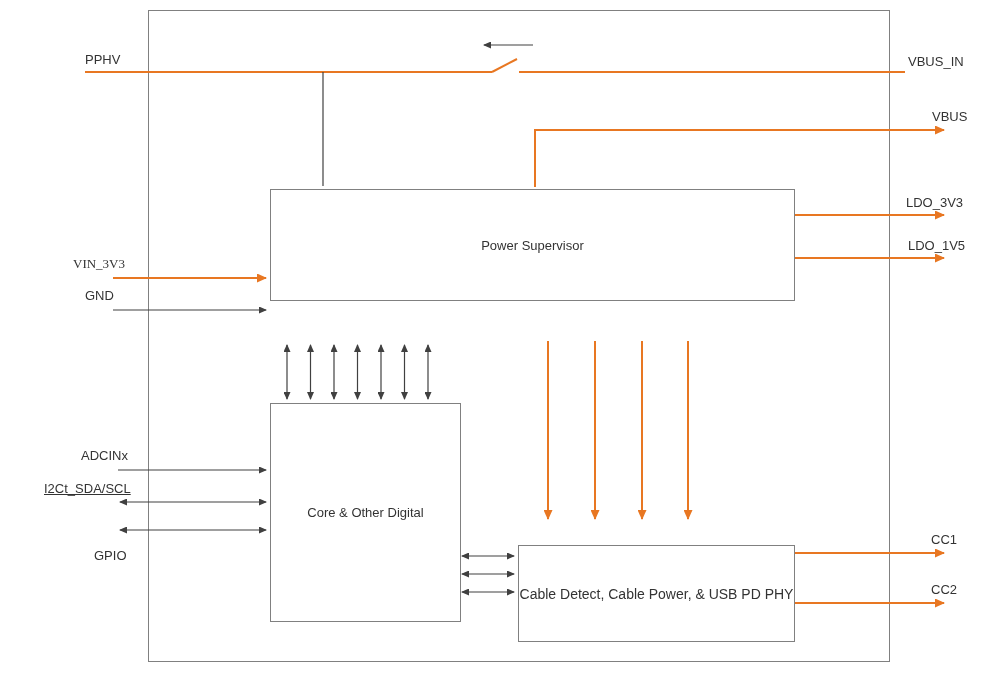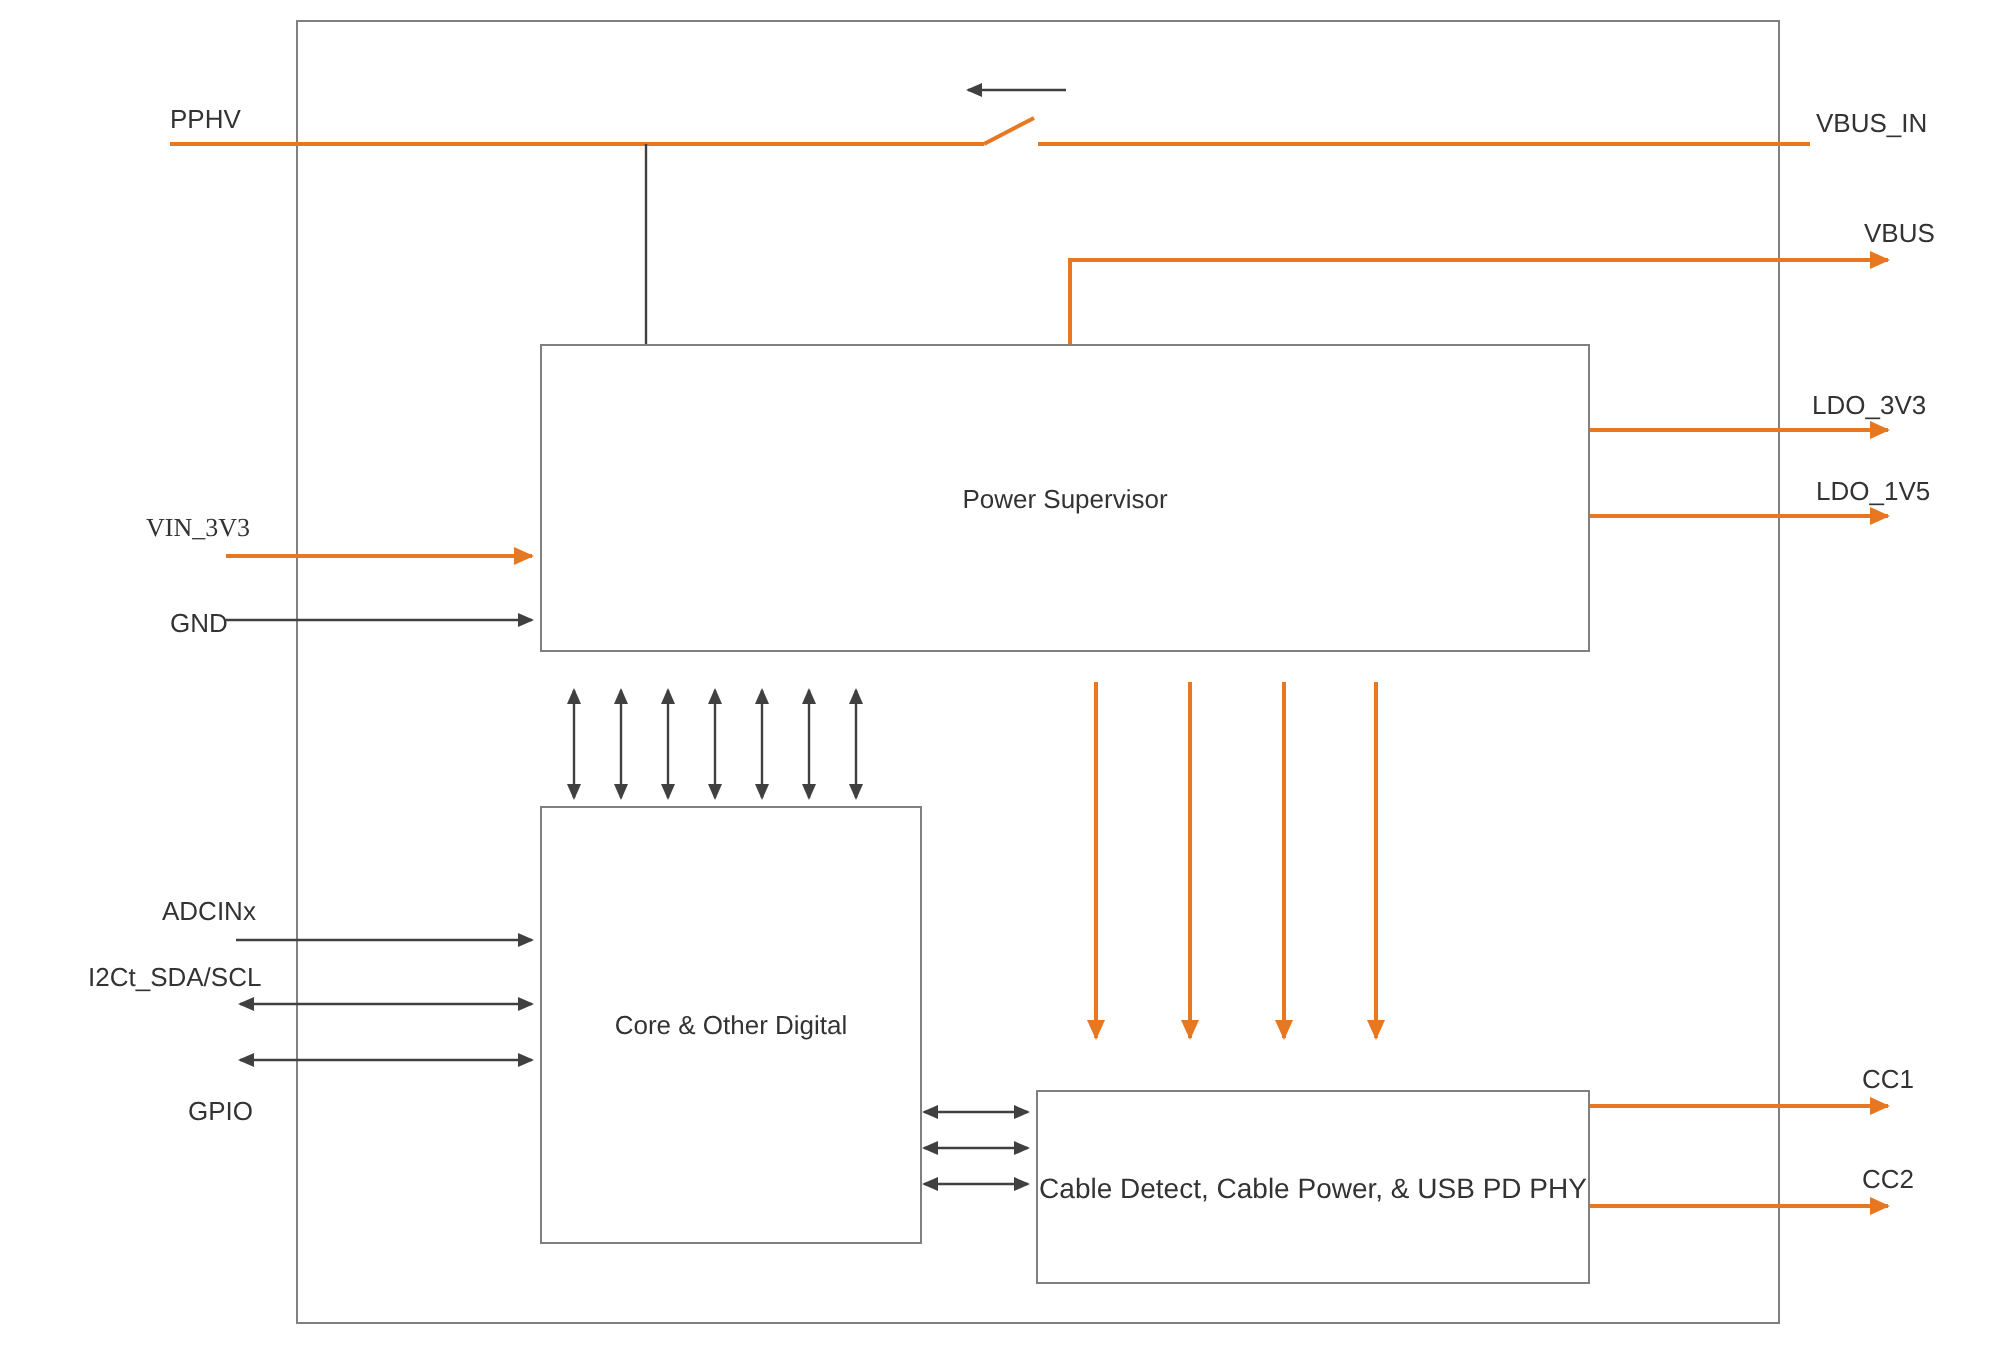--- a/index.html
+++ b/index.html
@@ -22,39 +22,39 @@
     background: #ffffff;
     display: flex;
     align-items: center;
     justify-content: center;
     font-size: 13px;
     color: #333333;
     text-align: center;
     box-sizing: border-box;
     z-index: 2;
   }
-  #power-supervisor { left: 270px; top: 172px; width: 525px; height: 154px; text-align: center; }
+  #power-supervisor { left: 270px; top: 189px; width: 525px; height: 112px; text-align: center; }
   #core-digital     { left: 270px; top: 403px; width: 191px; height: 219px; }
   #cable-detect     { left: 518px; top: 545px; width: 277px; height: 97px; font-size: 14px; white-space: nowrap; }
   .pin-label {
     position: absolute;
     font-size: 13px;
     color: #333333;
     white-space: nowrap;
     z-index: 3;
   }
   #lbl-pphv    { left: 85px;  top: 52px;  }
   #lbl-vbus-in { left: 908px; top: 54px;  }
   #lbl-vbus    { left: 932px; top: 109px; }
   #lbl-ldo-3v3 { left: 906px; top: 195px; }
   #lbl-ldo-1v5 { left: 908px; top: 238px; }
   #lbl-vin-3v3 { left: 73px;  top: 256px; font-family: Liberation Serif, serif; }
-  #lbl-gnd     { left: 85px;  top: 288px; margin-top: 16px; }
+  #lbl-gnd     { left: 85px;  top: 288px; }
   #lbl-adcinx  { left: 81px;  top: 448px; }
-  #lbl-i2c     { left: 44px;  top: 481px; }
+  #lbl-i2c     { left: 44px;  top: 481px; text-decoration: underline; }
   #lbl-gpio    { left: 94px;  top: 508px; margin-top: 40px; }
   #lbl-cc1     { left: 931px; top: 532px; }
   #lbl-cc2     { left: 931px; top: 582px; }
 </style>
 </head>
 <body>
 
 <div class="canvas">
 
   <svg class="wires" viewBox="0 0 1000 676" xmlns="http://www.w3.org/2000/svg">

